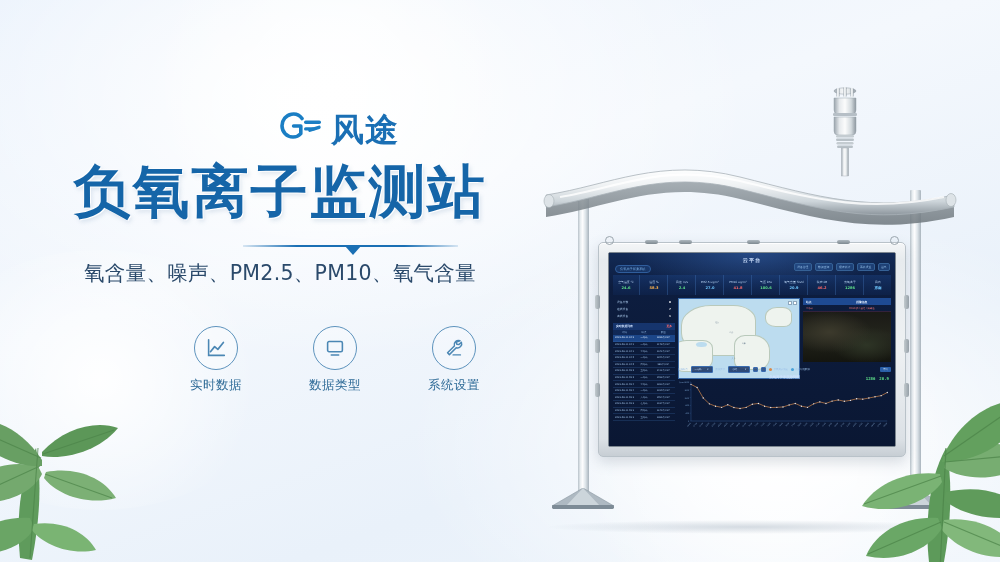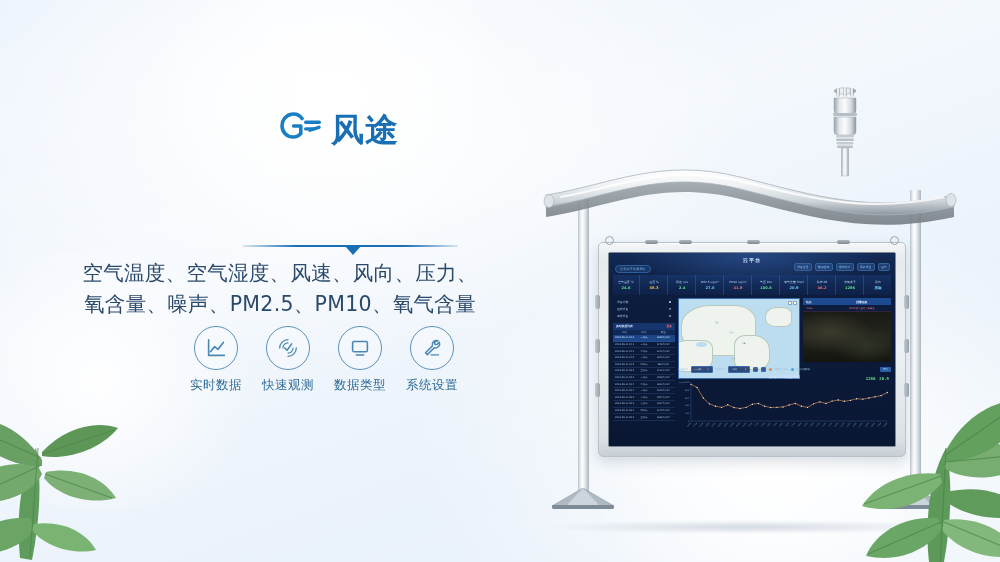--- a/index.html
+++ b/index.html
@@ -74,21 +74,21 @@
     text-align:center; color:#2b4a6b;
     font-family:"DejaVu Sans","Liberation Sans",sans-serif;
     font-size:20.5px; font-weight:normal; line-height:1.52;
     letter-spacing:.3px;
   }
   #subtitle div{ white-space:nowrap; }
 
   
   #features{
     position:absolute; left:180px; top:326px; width:310px;
-    display:flex; justify-content:flex-start;
+    display:flex; justify-content:space-between;
   }
   .feature{ width:72px; text-align:center; }
   .feature .ring{
     width:44px; height:44px; margin:0 auto 7px auto;
     border:1.6px solid #5d93bd; border-radius:50%;
     display:flex; align-items:center; justify-content:center;
     background:rgba(255,255,255,.25);
   }
   .feature .ring svg{ display:block; }
   .feature .flabel{
@@ -328,55 +328,43 @@
         <svg viewBox="0 0 46 34" width="46" height="34">
           <path d="M24 6.5C21.5 3 17.5 1.5 13.5 2.2 8 3.2 4 8 4 13.8c0 6.3 4.8 11.2 11 11.2 3.2 0 5.9-1.3 7.8-3.4V14h-7.2" fill="none" stroke="#1a7ec4" stroke-width="3.6" stroke-linecap="round" stroke-linejoin="round"></path>
           <rect x="26" y="8.5" width="17" height="3.4" rx="1.7" fill="#1a7ec4"></rect>
           <rect x="26" y="15.2" width="11" height="3.4" rx="1.7" fill="#1a7ec4"></rect>
           <rect x="30" y="15.2" width="13" height="3.4" rx="1.7" fill="#1a7ec4" transform="rotate(-18 36 17)"></rect>
         </svg>
       </span>
       <span class="brand">风途</span>
     </div>
 
+    <div id="headline">负氧离子监测站</div>
 
     <div id="divider">
       <div class="line"></div>
       <div class="tri"></div>
     </div>
 
     <div id="subtitle">
-      <div>空气温度、空气湿度、风速、风向、压力、</div>
       <div>氧含量、噪声、PM2.5、PM10、氧气含量</div>
     </div>
 
     <div id="features">
 
       <div class="feature">
         <div class="ring">
           <svg viewBox="0 0 26 26" width="24" height="24">
             <polyline points="5,4 5,21 22,21" fill="none" stroke="#4b87b4" stroke-width="1.7" stroke-linecap="round"></polyline>
             <polyline points="7,17 11.5,11.5 15,14.5 21,7" fill="none" stroke="#4b87b4" stroke-width="1.8" stroke-linecap="round" stroke-linejoin="round"></polyline>
           </svg>
         </div>
         <div class="flabel">实时数据</div>
       </div>
 
-      <div class="feature">
-        <div class="ring">
-          <svg viewBox="0 0 26 26" width="24" height="24">
-            <path d="M4 13a9 9 0 0 1 9-9" fill="none" stroke="#4b87b4" stroke-width="1.4" stroke-linecap="round"></path>
-            <path d="M22 13a9 9 0 0 1-9 9" fill="none" stroke="#4b87b4" stroke-width="1.4" stroke-linecap="round"></path>
-            <path d="M7.5 13a5.5 5.5 0 0 1 5.5-5.5" fill="none" stroke="#4b87b4" stroke-width="1.3" stroke-linecap="round"></path>
-            <path d="M18.5 13a5.5 5.5 0 0 1-5.5 5.5" fill="none" stroke="#4b87b4" stroke-width="1.3" stroke-linecap="round"></path>
-            <polyline points="9.5,13 12,15.5 17,8.5" fill="none" stroke="#4b87b4" stroke-width="1.7" stroke-linecap="round" stroke-linejoin="round"></polyline>
-          </svg>
-        </div>
-        <div class="flabel">快速观测</div>
-      </div>
 
       <div class="feature">
         <div class="ring">
           <svg viewBox="0 0 26 26" width="24" height="24">
             <rect x="5" y="6" width="16" height="11" rx="1.6" fill="none" stroke="#4b87b4" stroke-width="1.7"></rect>
             <line x1="9" y1="20.5" x2="17" y2="20.5" stroke="#4b87b4" stroke-width="1.7" stroke-linecap="round"></line>
           </svg>
         </div>
         <div class="flabel">数据类型</div>
       </div>

